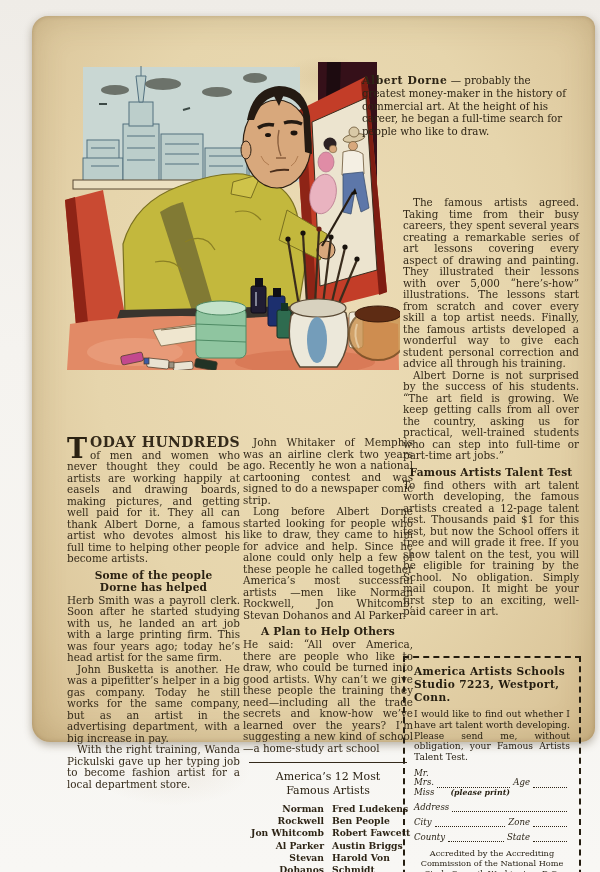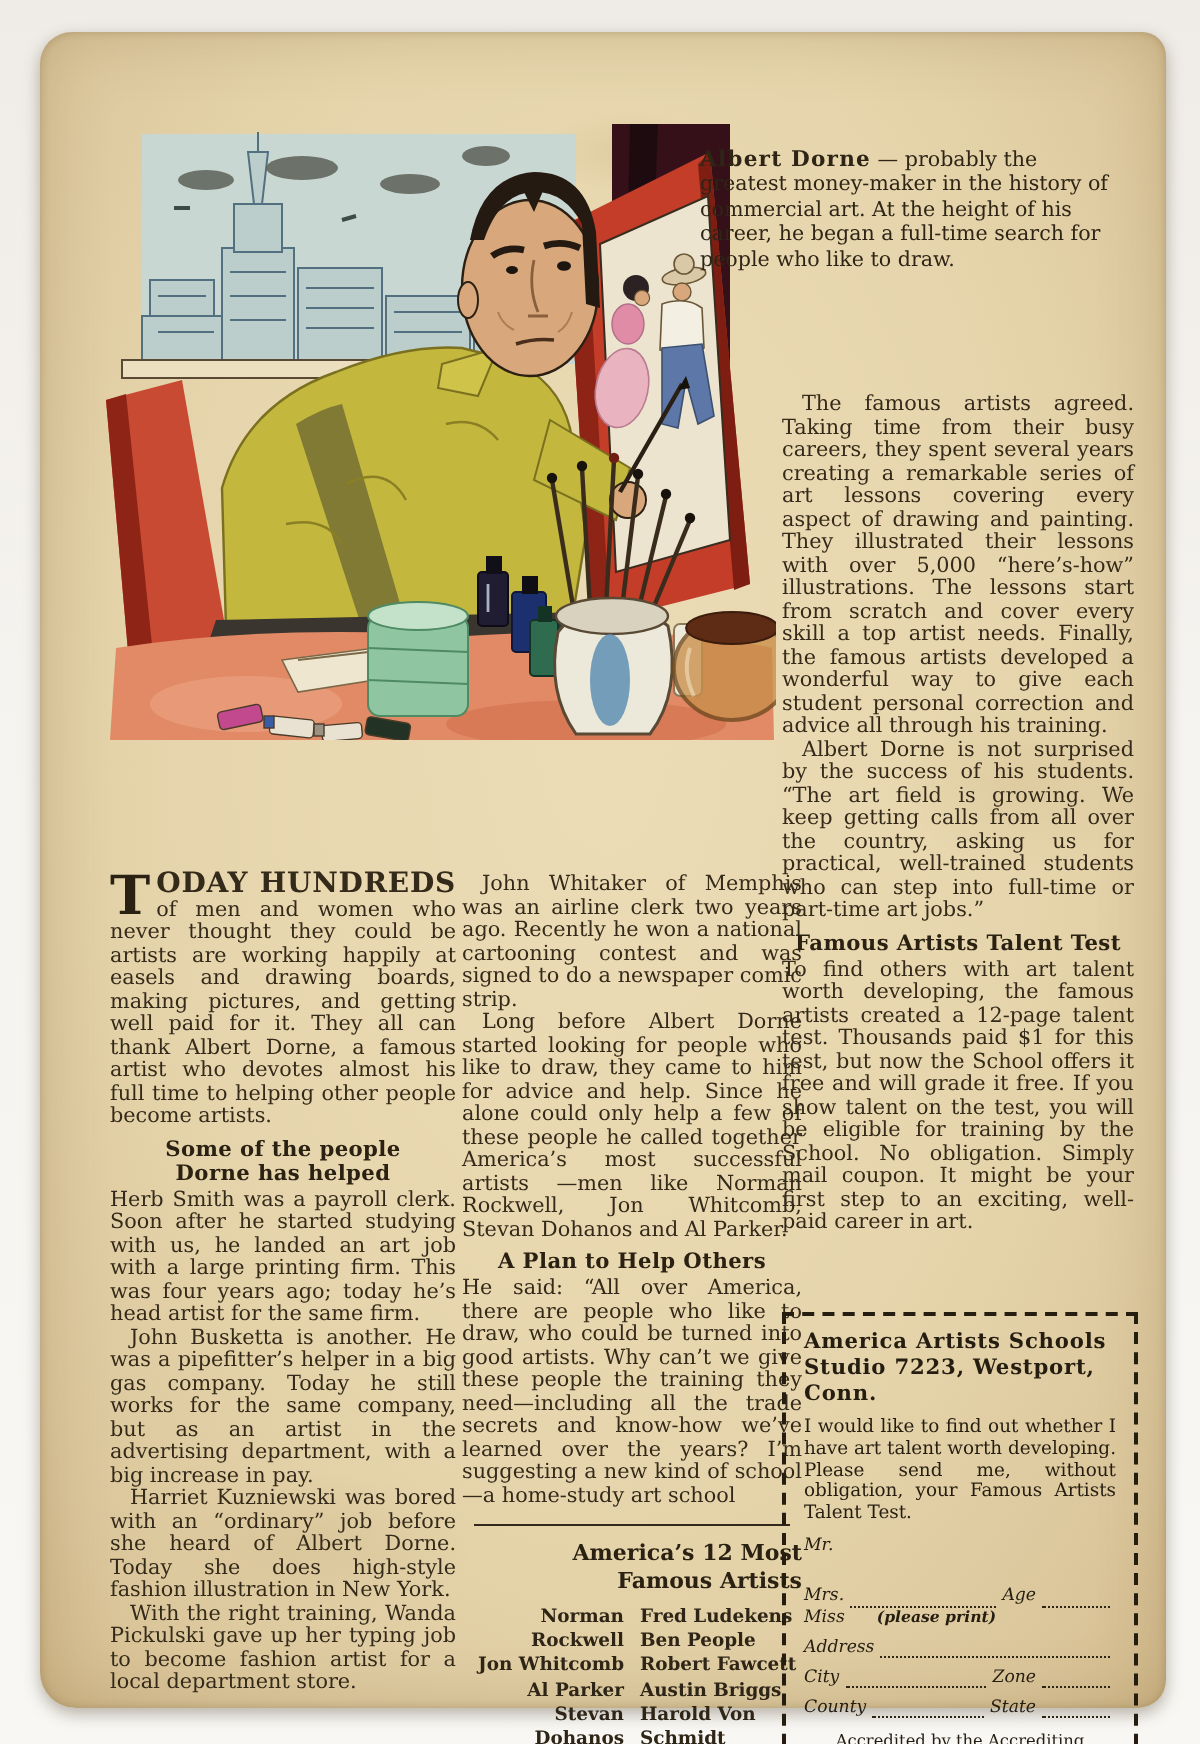--- a/index.html
+++ b/index.html
@@ -8,21 +8,21 @@
     font-family:"DejaVu Serif","Liberation Serif",serif;
     background:#f4f2ee;
     position:relative;
     overflow:hidden;
   }
   .scan-bg {
     position:absolute; inset:0;
     background:linear-gradient(180deg,#efece7 0%,#f5f3ef 40%,#f8f7f4 100%);
   }
   .comic-page {
-    position:absolute; left:20px; top:16px; width:563px; height:838px;
+    position:absolute; left:32px; top:16px; width:563px; height:726px;
     background:radial-gradient(ellipse at 50% 42%, #ecdcb6 0%, #e6d5ac 55%, #dcc79c 85%, #d2ba8c 100%);
     border-radius:16px 12px 14px 18px;
     box-shadow:0 3px 8px rgba(60,45,20,.35), inset 0 0 34px rgba(110,80,35,.22), inset 0 0 4px rgba(90,60,25,.25);
   }
   .stain { position:absolute; border-radius:50%; pointer-events:none; }
   .stain.s1 { left:430px; top:330px; width:120px; height:90px; background:radial-gradient(ellipse, rgba(150,110,50,.10), transparent 70%); }
   .stain.s2 { left:60px; top:720px; width:160px; height:70px; background:radial-gradient(ellipse, rgba(140,100,45,.08), transparent 70%); }
   .stain.s3 { left:250px; top:40px; width:90px; height:40px; background:radial-gradient(ellipse, rgba(140,100,45,.10), transparent 70%); }
 
   .illu { position:absolute; left:33px; top:46px; width:335px; height:308px; overflow:hidden; }
@@ -41,21 +41,21 @@
   .col-middle { left:211px; top:421px; width:170px; }
   .col-right  { left:371px; top:181px; width:176px; }
 
   .shead { font-weight:bold; font-size:10.6px; line-height:12px; margin:4px 0 2px 0; text-align:center; letter-spacing:.2px; color:#2a2112; }
 
   .dropcap { float:left; font-weight:bold; font-size:27px; line-height:22px; padding:1px 3px 0 0; color:#2a2112; }
   .smallcaps { font-size:14px; letter-spacing:.4px; font-weight:bold; }
 
   .divider { border:0; border-top:1.5px solid #33291a; margin:8px 6px 7px 6px; }
 
-  .artists-head { text-align:right; font-weight:bold; font-size:11px; line-height:14px; color:#2a2112; }
+  .artists-head { text-align:center; font-weight:normal; font-size:11px; line-height:14px; color:#2a2112; }
   .artists-cols { display:flex; margin-top:5px; font-size:9.2px; font-weight:bold; line-height:12.2px; color:#2e2516; }
   .artists-cols .a-left  { width:50%; text-align:right; padding-right:4px; }
   .artists-cols .a-right { width:50%; text-align:left;  padding-left:4px; }
 
   .coupon { position:absolute; left:371px; top:640px; width:178px;
     border:2px dashed #241d10; padding:7px 9px 6px 9px; color:#241d10; }
   .coupon .c-school { font-weight:bold; font-size:10.6px; line-height:13px; letter-spacing:.4px; }
   .coupon .c-body { font-size:9.2px; line-height:10.8px; margin-top:5px; text-align:justify; }
   .c-form { margin-top:6px; font-size:8.6px; font-style:italic; }
   .c-row { display:flex; align-items:flex-end; margin-top:5px; }
@@ -224,21 +224,20 @@
 
 
   <div class="col col-left">
     <p><span class="dropcap">T</span><span class="smallcaps">ODAY HUNDREDS</span><span> of men and women who never thought they could be artists are working happily at easels and drawing boards, making pictures, and getting well paid for it. They all can thank Albert Dorne, a famous artist who devotes almost his full time to helping other people become artists.</span></p>
     <div class="shead">
       <div>Some of the people</div>
       <div>Dorne has helped</div>
     </div>
     <p>Herb Smith was a payroll clerk. Soon after he started studying with us, he landed an art job with a large printing firm. This was four years ago; today he’s head artist for the same firm.</p>
     <p class="ind">John Busketta is another. He was a pipefitter’s helper in a big gas company. Today he still works for the same company, but as an artist in the advertising department, with a big increase in pay.</p>
-    <p class="ind">Harriet Kuzniewski was bored with an “ordinary” job before she heard of Albert Dorne. Today she does high-style fashion illustration in New York.</p>
     <p class="ind">With the right training, Wanda Pickulski gave up her typing job to become fashion artist for a local department store.</p>
   </div>
 
   <div class="col col-middle">
     <p class="ind">John Whitaker of Memphis was an airline clerk two years ago. Recently he won a national cartooning contest and was signed to do a newspaper comic strip.</p>
     <p class="ind">Long before Albert Dorne started looking for people who like to draw, they came to him for advice and help. Since he alone could only help a few of these people he called together America’s most successful artists —men like Norman Rockwell, Jon Whitcomb, Stevan Dohanos and Al Parker.</p>
     <div class="shead">A Plan to Help Others</div>
     <p>He said: “All over America, there are people who like to draw, who could be turned into good artists. Why can’t we give these people the training they need—including all the trade secrets and know-how we’ve learned over the years? I’m suggesting a new kind of school—a home-study art school</p>
     <hr class="divider">
     <div class="artists-head">
@@ -271,21 +270,21 @@
     <p>To find others with art talent worth developing, the famous artists created a 12-page talent test. Thousands paid $1 for this test, but now the School offers it free and will grade it free. If you show talent on the test, you will be eligible for training by the School. No obligation. Simply mail coupon. It might be your first step to an exciting, well-paid career in art.</p>
   </div>
 
   <div class="coupon">
     <div class="c-school">America Artists Schools</div>
     <div class="c-school">Studio 7223, Westport, Conn.</div>
     <div class="c-body">I would like to find out whether I have art talent worth developing. Please send me, without obligation, your Famous Artists Talent Test.</div>
     <div class="c-form">
       <div class="mr-stack">
         <div>Mr.</div>
-        <div class="c-row" style="margin-top:16px;">
+        <div class="c-row" style="margin-top:0;">
           <span>Mrs.</span>
           <span class="fill"></span>
           <span>Age</span>
           <span class="fill short"></span>
         </div>
         <div><span>Miss</span><span class="pp">(please print)</span></div>
       </div>
       <div class="c-row">
         <span>Address</span>
         <span class="fill"></span>

